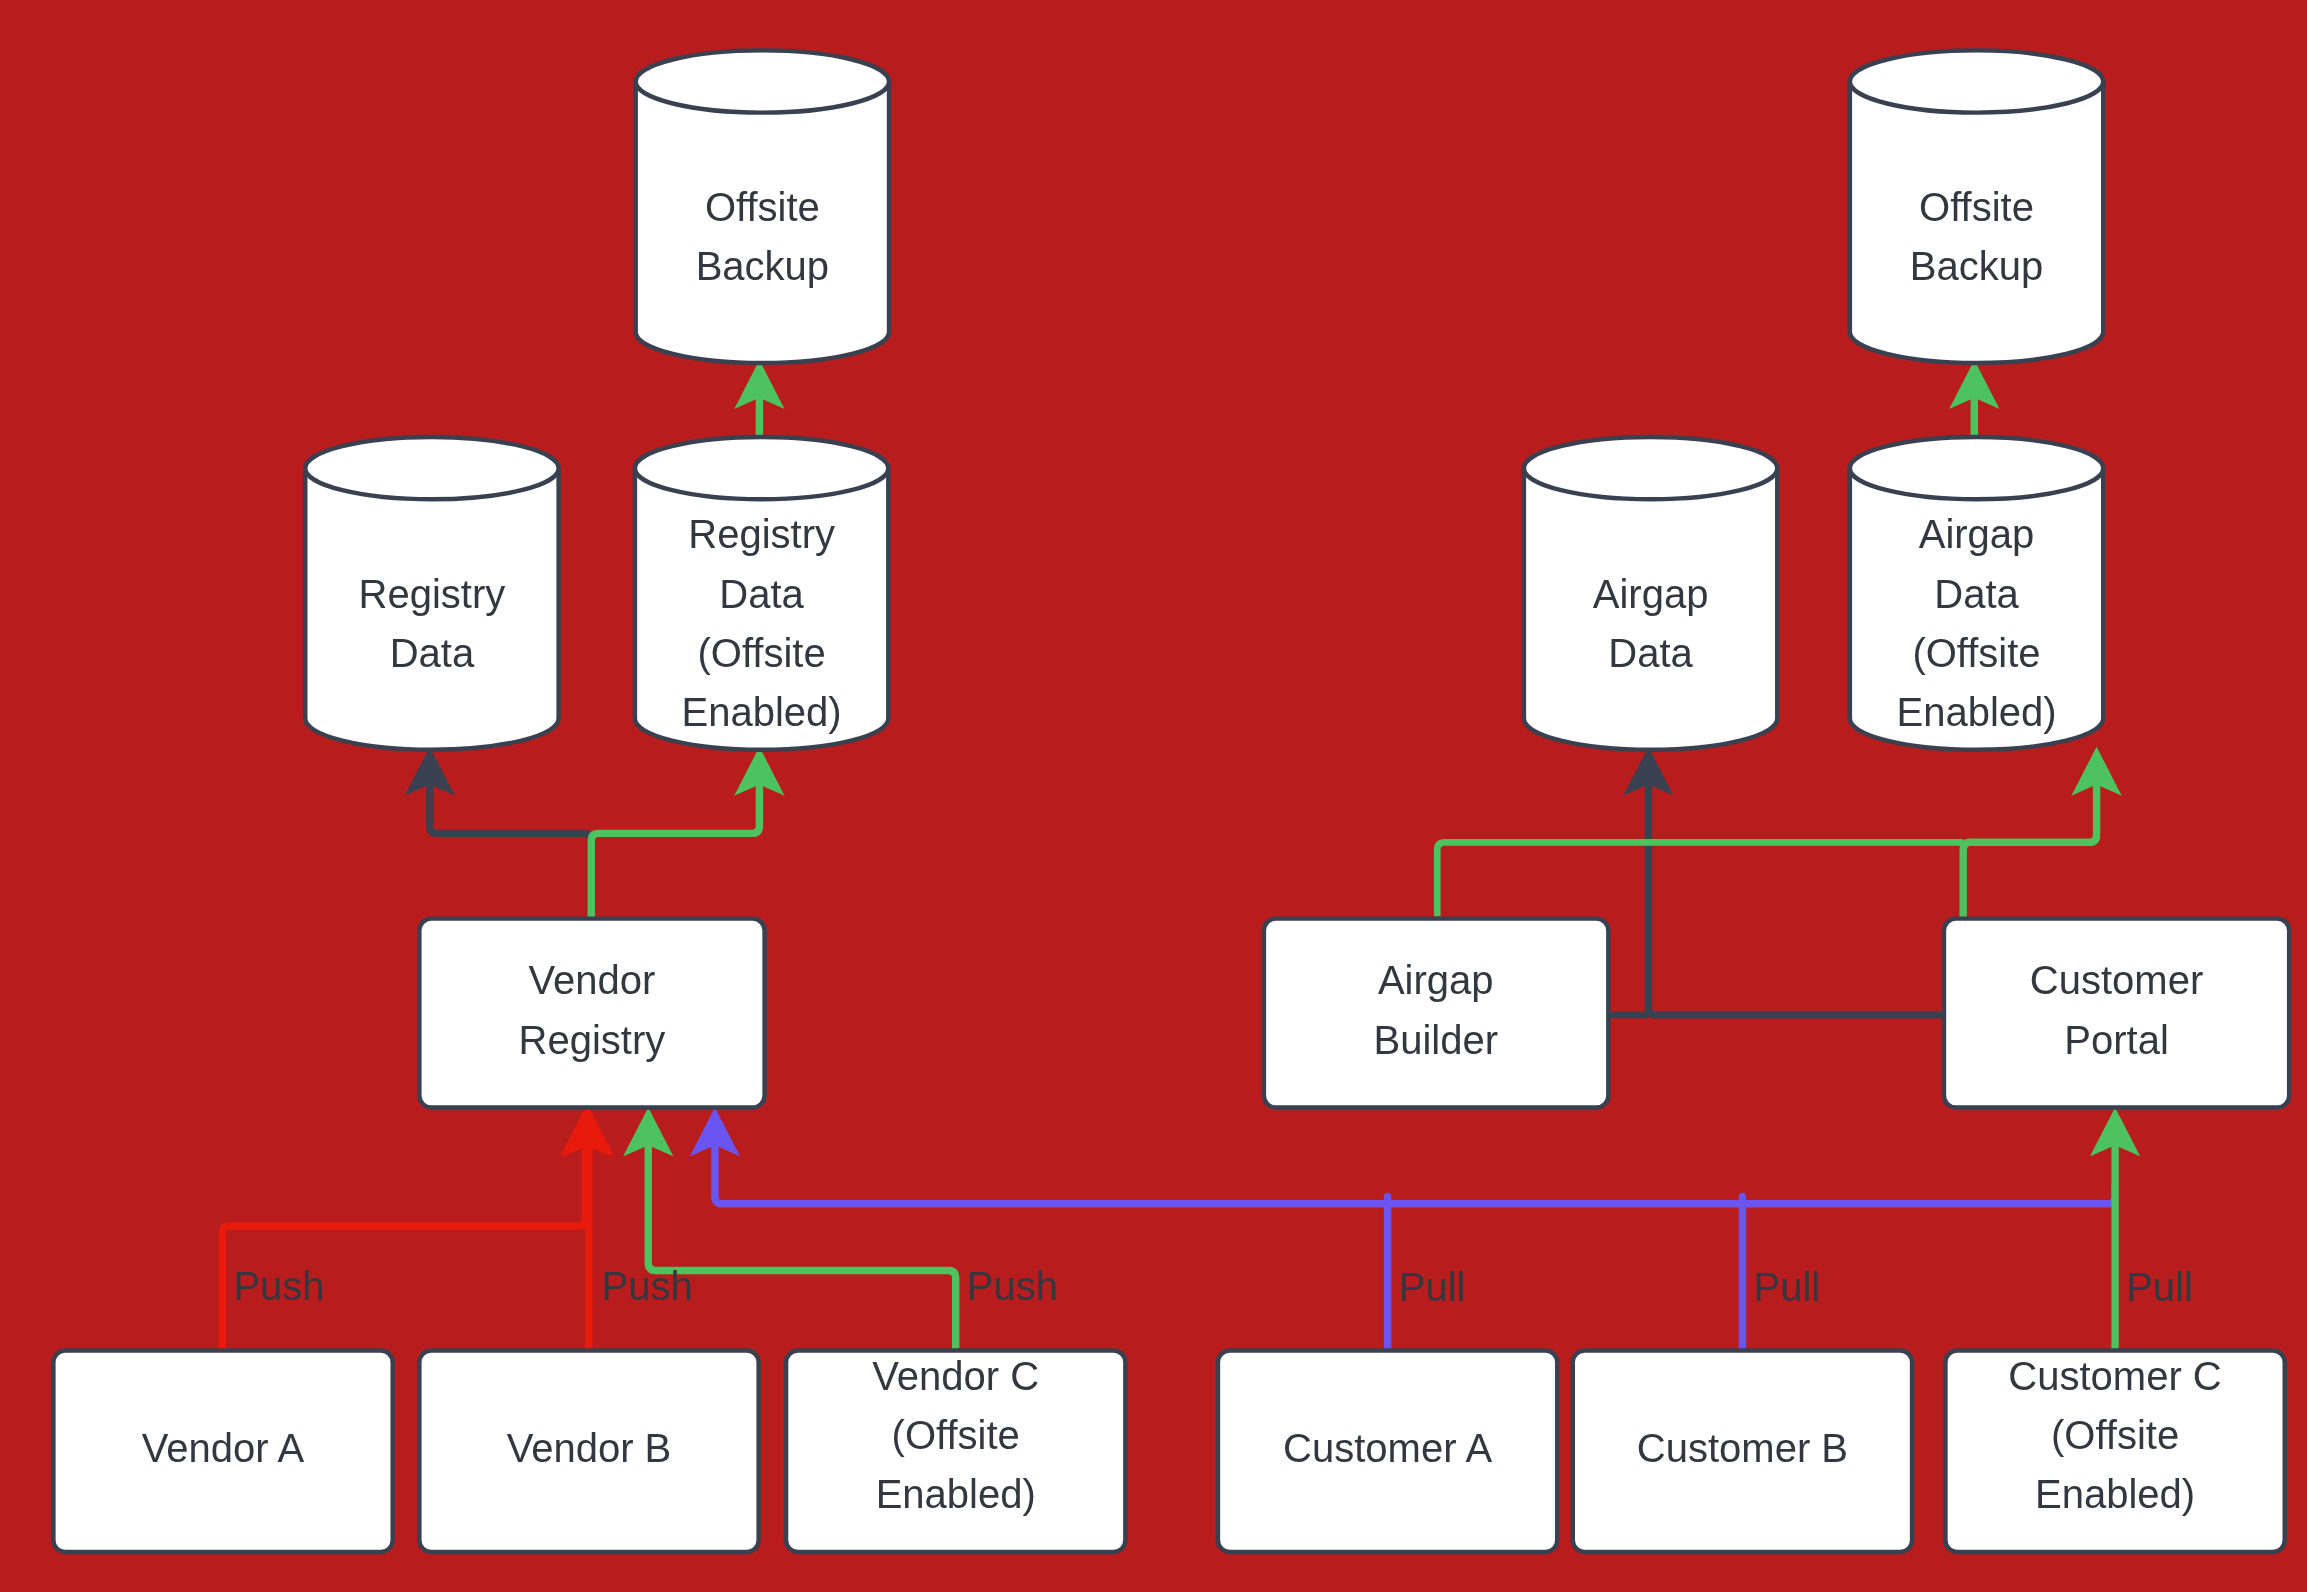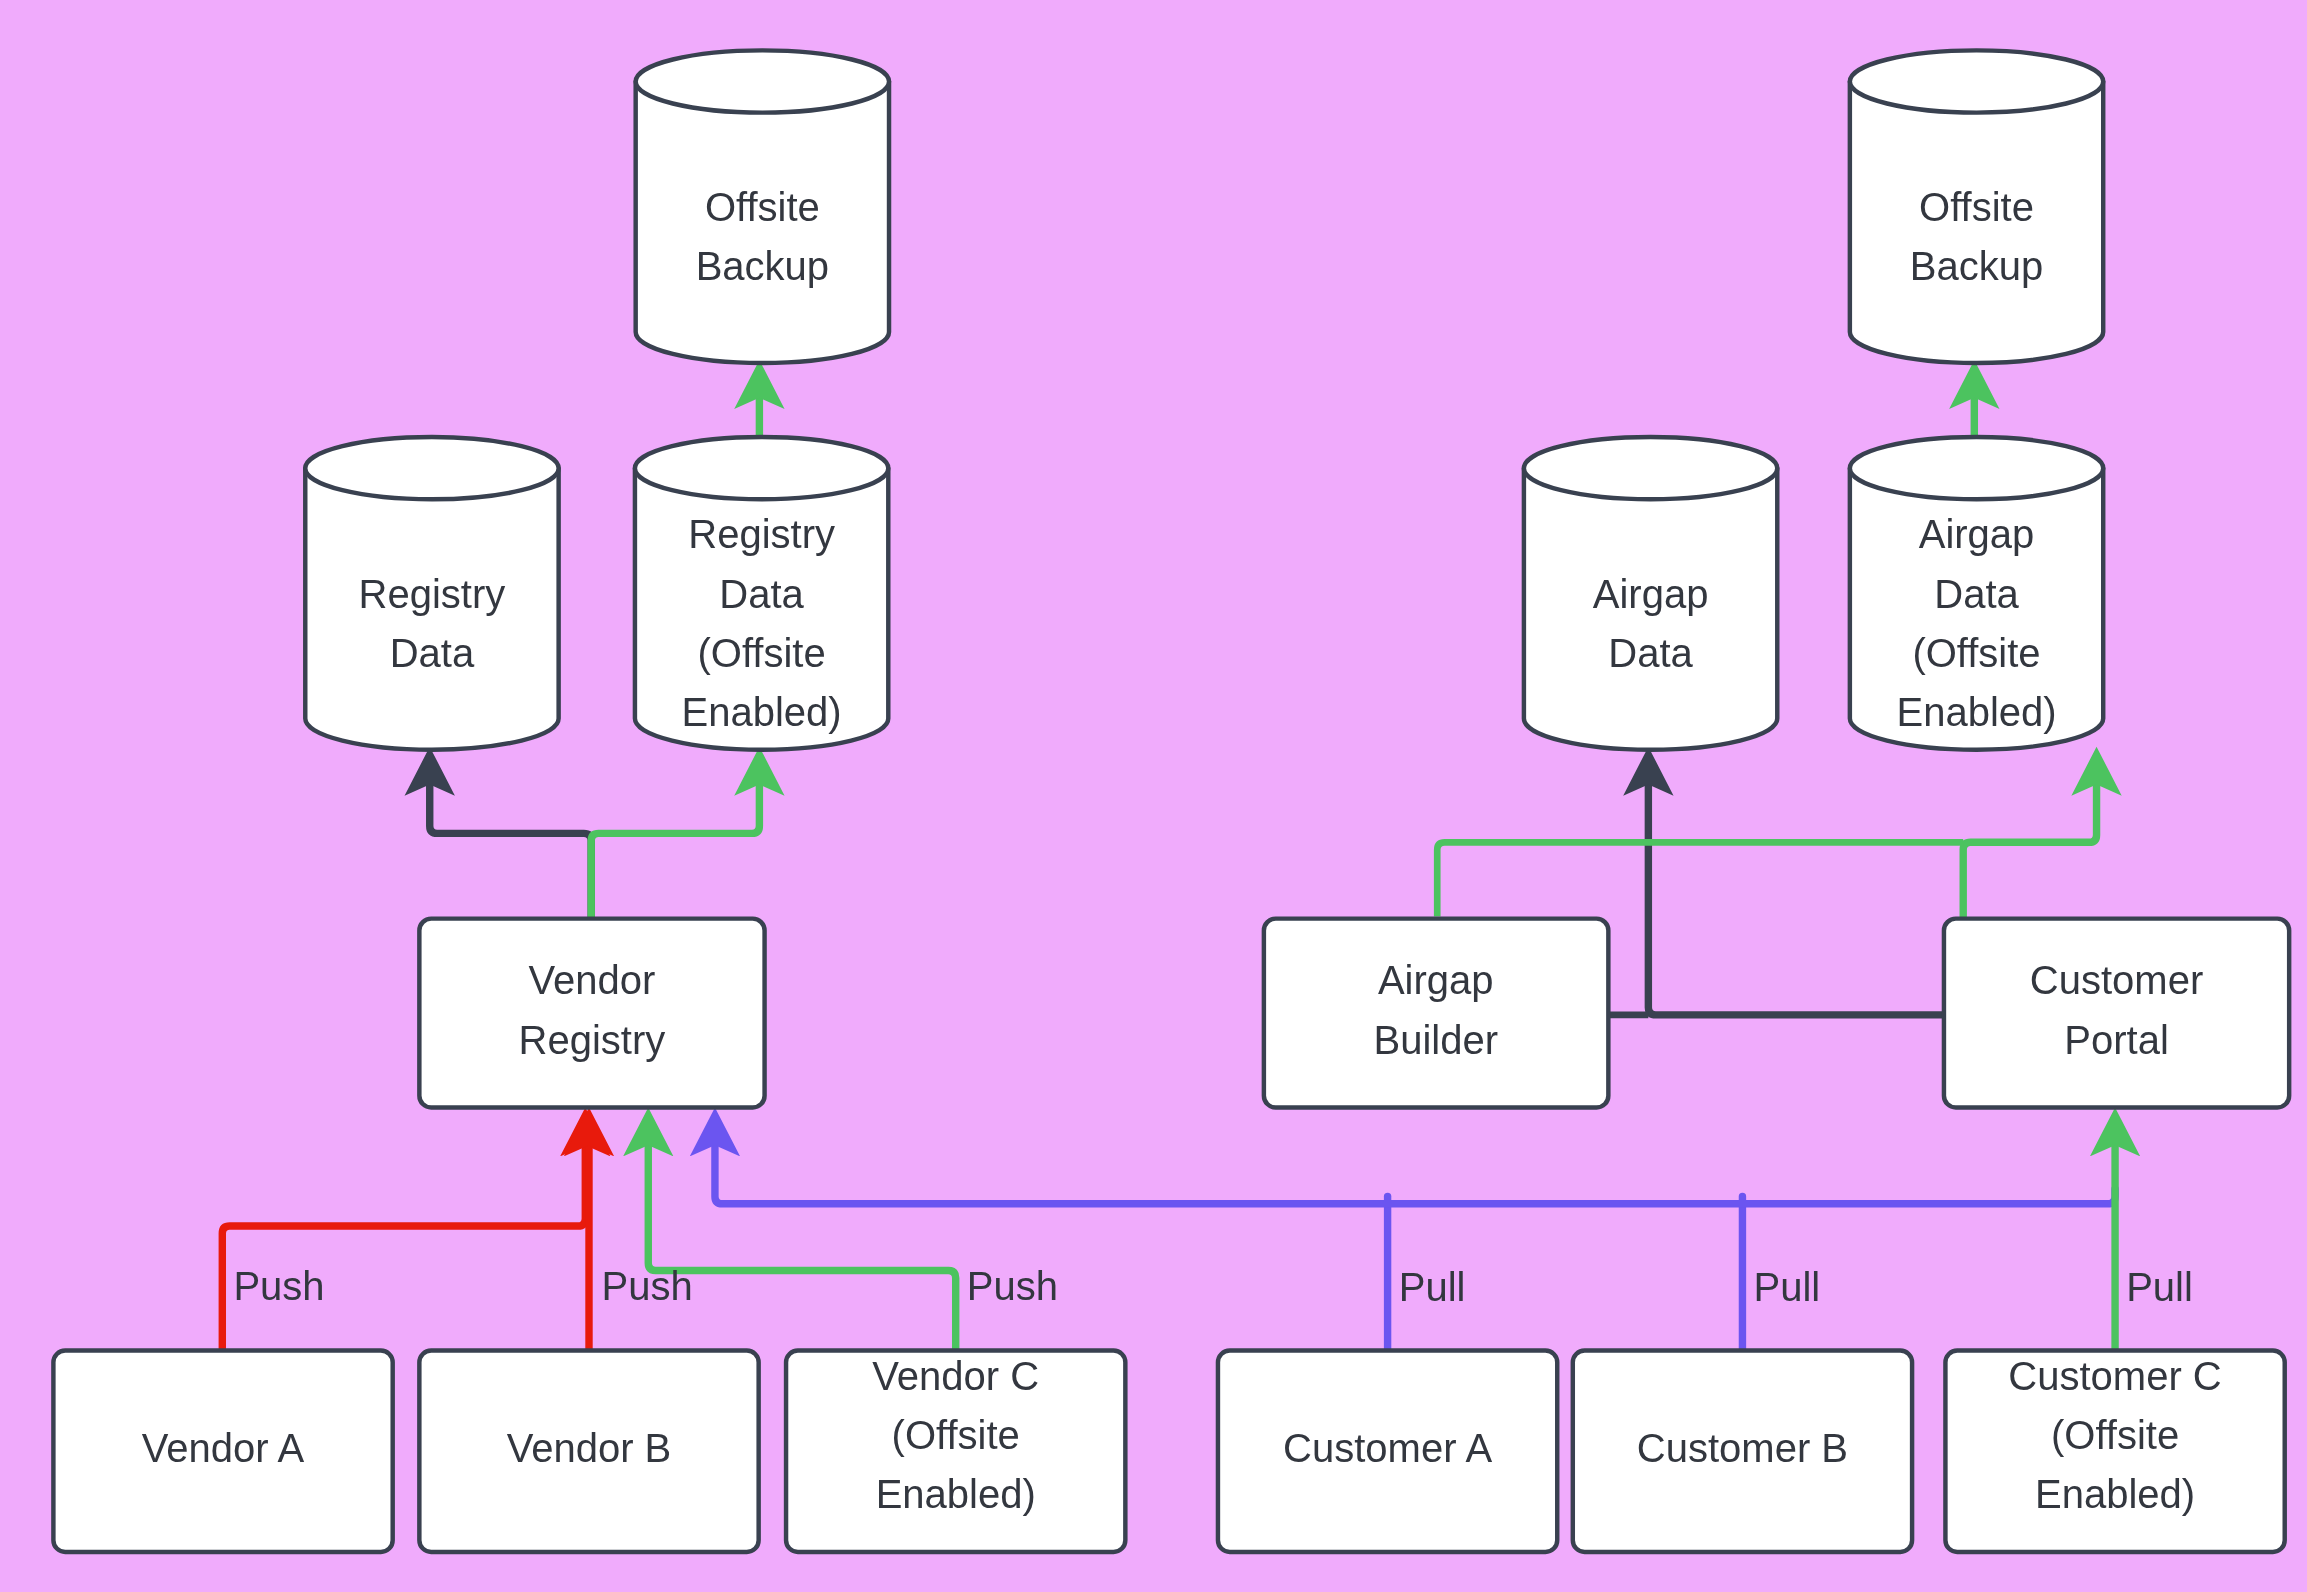--- a/index.html
+++ b/index.html
@@ -11,21 +11,21 @@
   body {
     width: 2307px;
     height: 1592px;
     font-family: "Liberation Sans", sans-serif;
     overflow: hidden;
   }
   #diagram-root {
     position: relative;
     width: 2307px;
     height: 1592px;
-    background: #f0abfc;
+    background: #b91c1c;
   }
   svg#flow-svg {
     position: absolute;
     top: 0;
     left: 0;
     width: 2307px;
     height: 1592px;
     display: block;
   }
   .node-shape {

